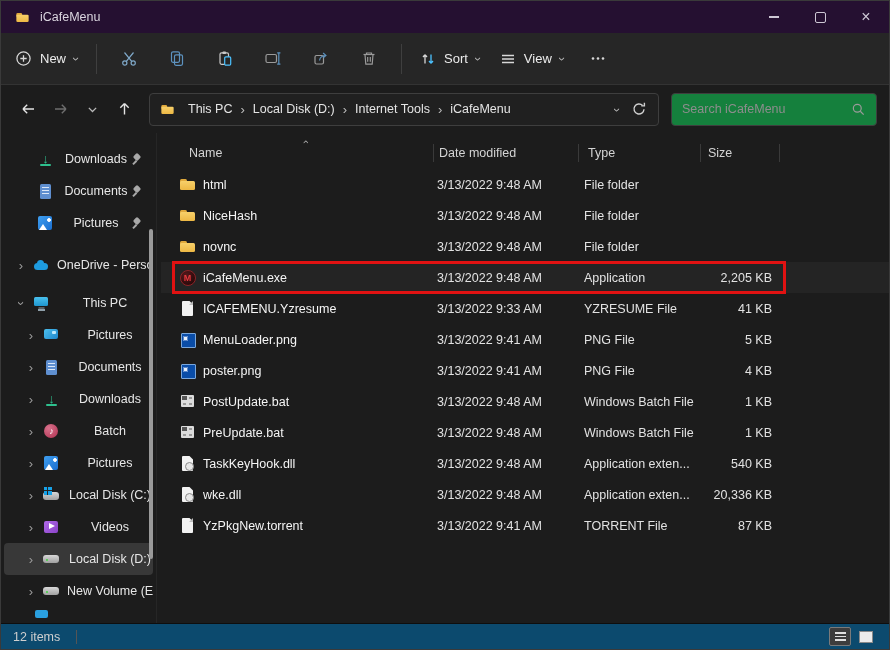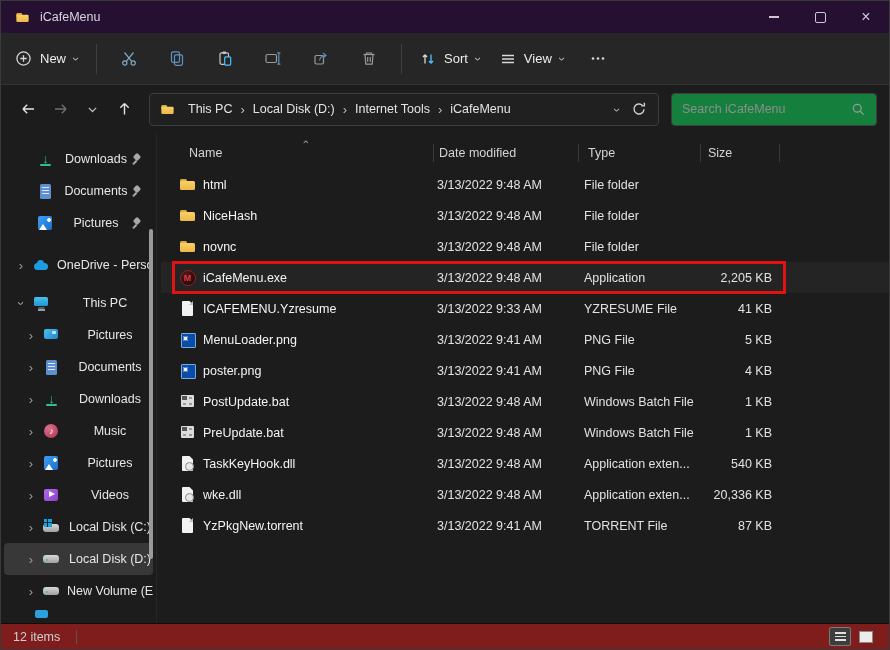--- a/index.html
+++ b/index.html
@@ -117,21 +117,21 @@
   .row { display:flex; align-items:center; height:31px; position:relative; font-size:12.5px; color:#e2e2e2; cursor:default; }
   .row .r-icon { margin-left:18px; }
   .r-name { margin-left:7px; width:234px; color:#f5f5f5; white-space:nowrap; overflow:hidden; }
   .r-date { width:147px; white-space:nowrap; }
   .r-type { width:116px; white-space:nowrap; overflow:hidden; }
   .r-size { width:72px; text-align:right; white-space:nowrap; }
   .row.annotated { background:#242424; }
   .red-frame { position:absolute; left:11px; top:-1px; width:614px; height:33px; border:3px solid #e11212; pointer-events:none; z-index:5; }
 
   
-  .statusbar { height:26px; flex:none; background:#7f1d1d; border-top:1px solid #0e0e0e; display:flex; align-items:center; padding:0 12px; font-size:12.5px; color:#cfcfcf; gap:16px; }
+  .statusbar { height:26px; flex:none; background:#0c4a6e; border-top:1px solid #0e0e0e; display:flex; align-items:center; padding:0 12px; font-size:12.5px; color:#cfcfcf; gap:16px; }
   .status-sep { width:1px; height:14px; background:#555; }
   .status-right { margin-left:auto; display:flex; gap:4px; align-items:center; }
   .vt { width:22px; height:19px; display:grid; place-items:center; border:1px solid transparent; border-radius:2px; }
   .vt.active { background:#3d3d3d; border-color:#7a7a7a; }
   .vt-details::after { content:""; width:11px; height:9px; background:repeating-linear-gradient(180deg,#e0e0e0 0 1.5px,transparent 1.5px 3.6px); }
   .vt-icons::after { content:""; width:12px; height:10px; background:#ececec; border:1.6px solid #8a8a8a; }
 </style>
 </head>
 <body>
 
@@ -311,36 +311,36 @@
             <span class="sb-label">Documents</span>
           </div>
           <div class="sb-item child">
             <span class="sb-chev chev-r"></span>
             <span class="ic ic-downloads"></span>
             <span class="sb-label">Downloads</span>
           </div>
           <div class="sb-item child">
             <span class="sb-chev chev-r"></span>
             <span class="ic ic-music"></span>
-            <span class="sb-label">Music</span>
+            <span class="sb-label">Batch</span>
           </div>
           <div class="sb-item child">
             <span class="sb-chev chev-r"></span>
             <span class="ic ic-pictures"></span>
             <span class="sb-label">Pictures</span>
           </div>
           <div class="sb-item child">
             <span class="sb-chev chev-r"></span>
+            <span class="ic ic-drive-c"></span>
+            <span class="sb-label">Local Disk (C:)</span>
+          </div>
+          <div class="sb-item child">
+            <span class="sb-chev chev-r"></span>
             <span class="ic ic-videos"></span>
             <span class="sb-label">Videos</span>
-          </div>
-          <div class="sb-item child">
-            <span class="sb-chev chev-r"></span>
-            <span class="ic ic-drive-c"></span>
-            <span class="sb-label">Local Disk (C:)</span>
           </div>
           <div class="sb-item child selected">
             <span class="sb-chev chev-r"></span>
             <span class="ic ic-drive"></span>
             <span class="sb-label">Local Disk (D:)</span>
           </div>
           <div class="sb-item child">
             <span class="sb-chev chev-r"></span>
             <span class="ic ic-drive"></span>
             <span class="sb-label">New Volume (E</span>

